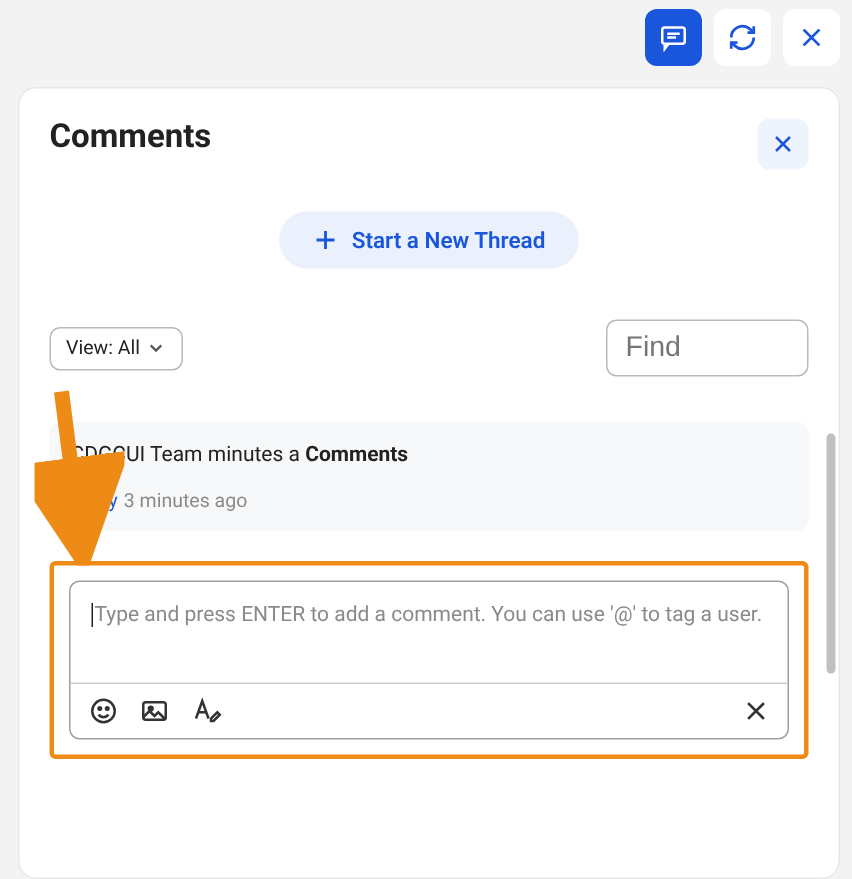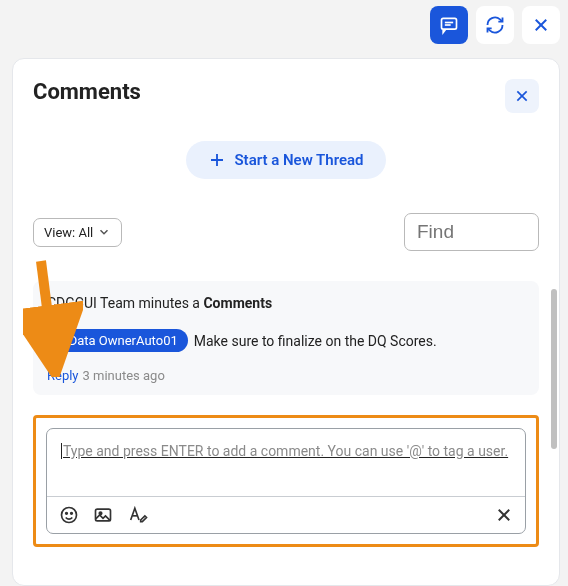--- a/index.html
+++ b/index.html
@@ -158,21 +158,20 @@
   .reply-box-wrap {
     margin-top: 20px;
     border: 3px solid #ed8b16;
     border-radius: 4px;
     padding: 10px;
   }
   .reply-box {
     border: 1px solid #9aa0a6;
     border-radius: 7px;
     overflow: hidden;
-    text-decoration: underline;
   }
   .reply-textarea {
     padding: 12px 14px;
     min-height: 68px;
     color: #8a8a8a;
     font-size: 14px;
     line-height: 1.45;
     border-bottom: 1px solid #c9cdd2;
     position: relative;
   }
@@ -262,24 +261,20 @@
           <polygon points="0,0 8,4 0,8" fill="#ed8b16"></polygon>
         </marker>
       </defs>
       <line x1="18" y1="4" x2="30" y2="98" stroke="#ed8b16" stroke-width="10" marker-end="url(#ah)"></line>
     </svg>
 
     <div class="comment-head">
       <span class="author">CDGCUI Team</span><span> minutes a </span><span class="ctype">Comments</span>
     </div>
 
-    <div class="comment-body">
-      <span class="mention-chip">@Data OwnerAuto01</span>
-      <span class="comment-text">Make sure to finalize on the DQ Scores.</span>
-    </div>
 
     <div class="comment-actions">
       <span class="reply-link">Reply</span>
       <span class="timestamp">3 minutes ago</span>
     </div>
   </div>
 
   <div class="reply-box-wrap">
     <div class="reply-box">
       <div class="reply-textarea">

